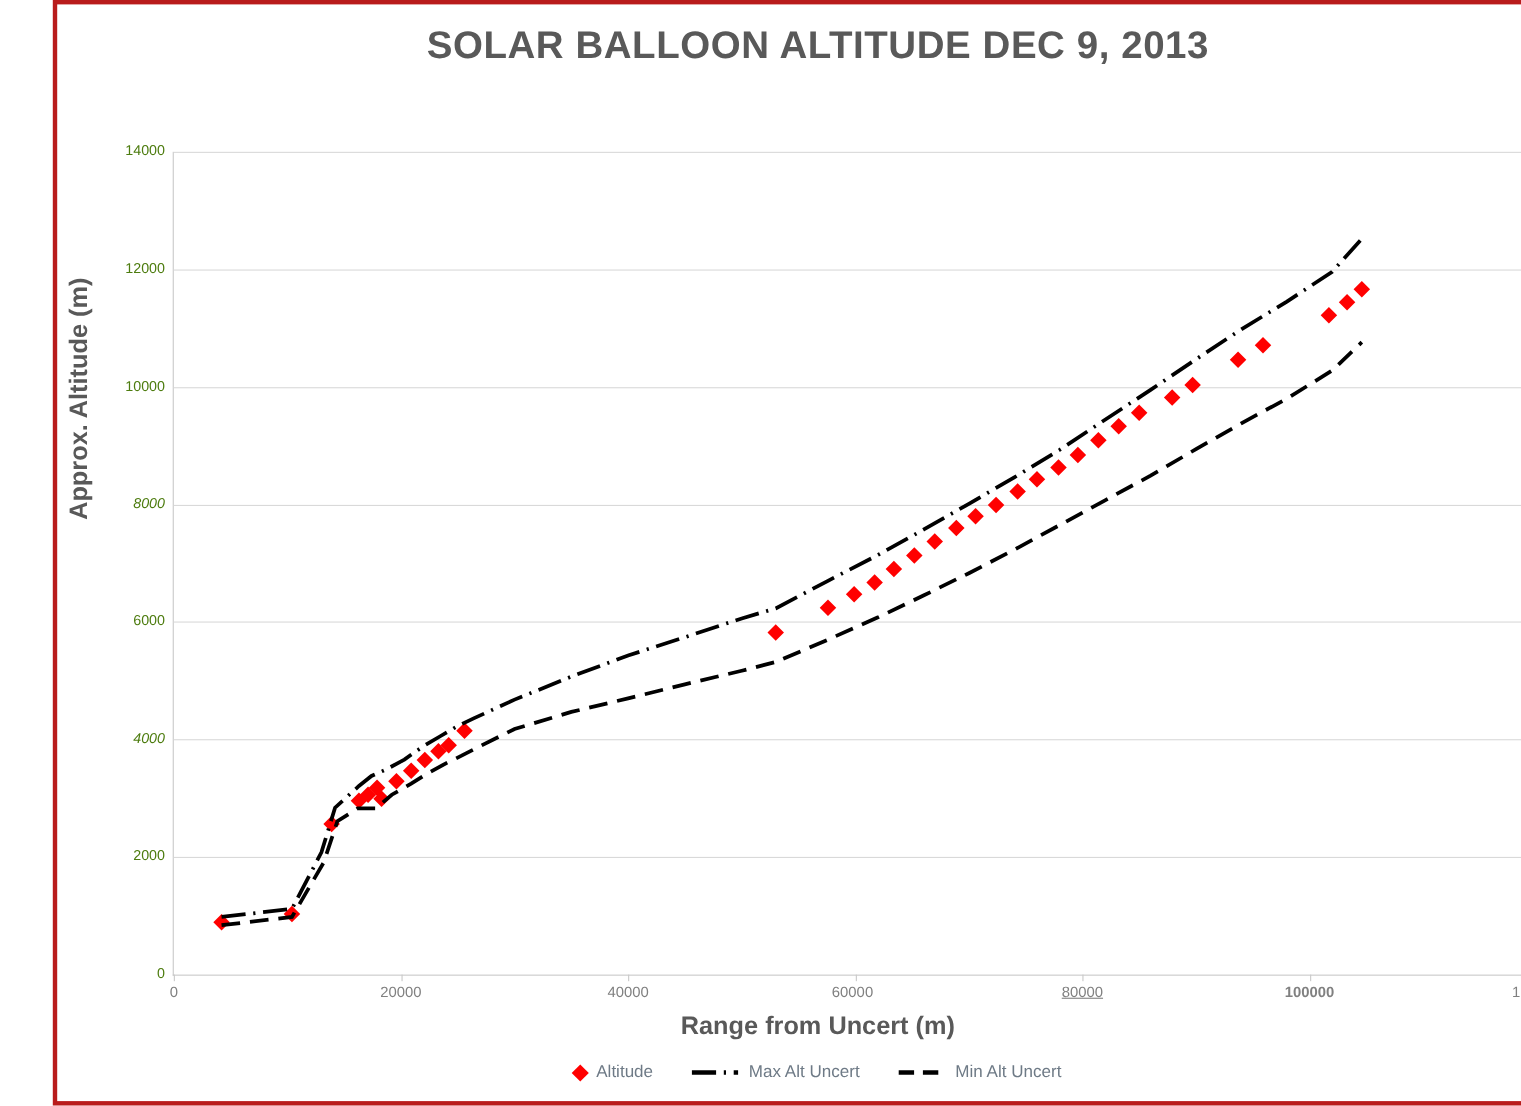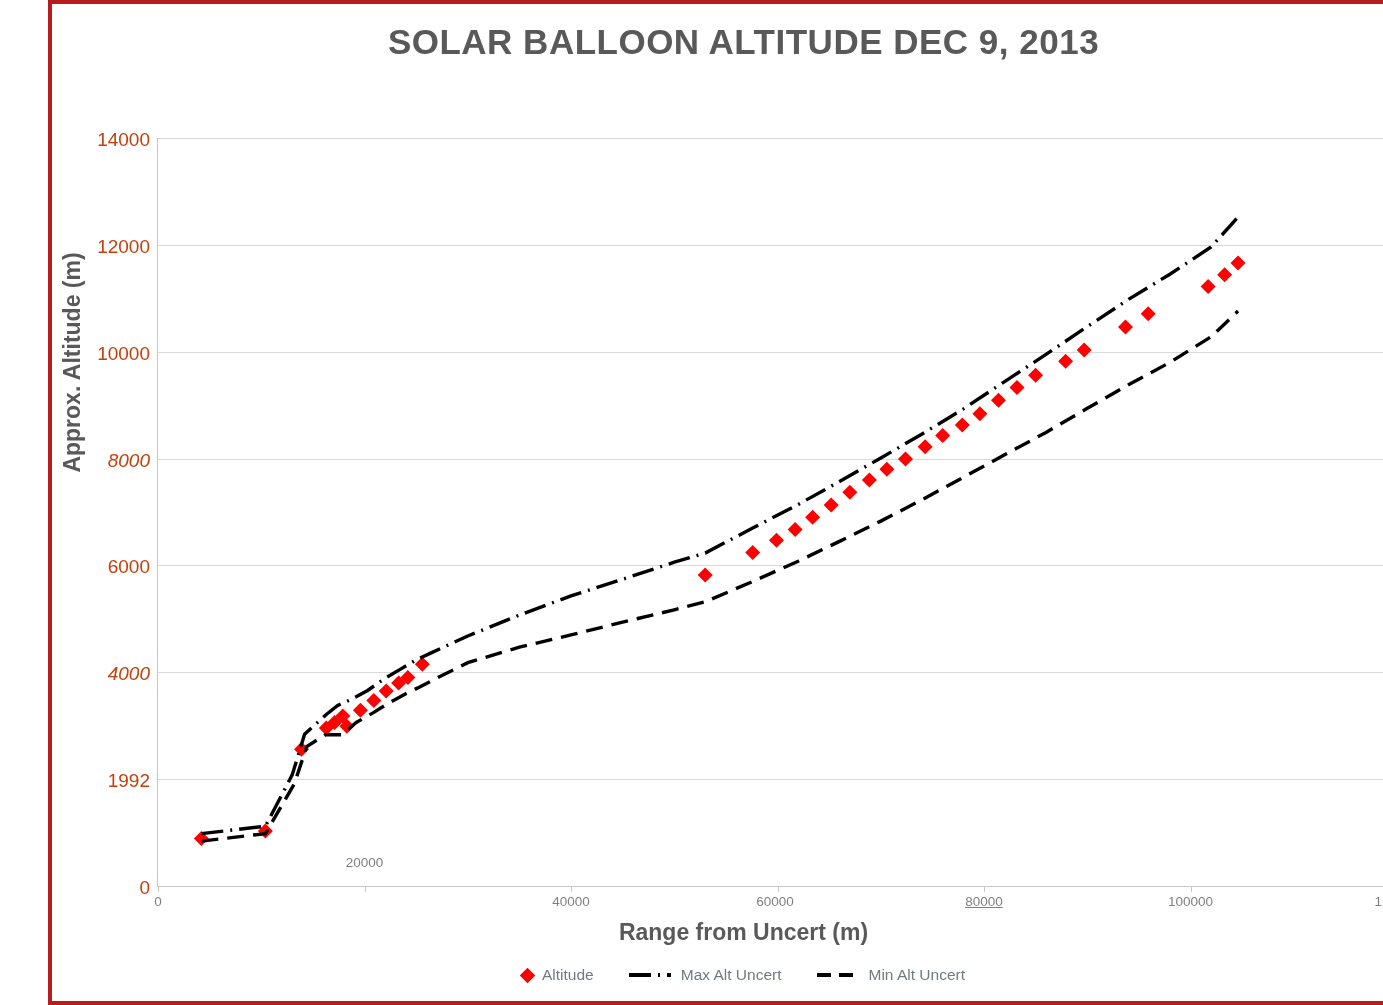--- a/index.html
+++ b/index.html
@@ -37,21 +37,21 @@
   #plot-frame-bottom{
     position:absolute;left:105px;top:882px;width:1241px;height:1px;
     background:#c9c9c9;
   }
   .gridline{
     position:absolute;left:0;width:1239px;height:1px;
     background:#d9d9d9;
   }
   .ytick-label{
     position:absolute;width:70px;text-align:right;
-    font-size:19px;color:#c2410c;white-space:nowrap;
+    font-size:13px;color:#4d7c0f;white-space:nowrap;
   }
   .xtick-label{
     position:absolute;width:120px;text-align:center;
     font-size:13.5px;color:#808080;white-space:nowrap;
   }
   .xtick-mark{
     position:absolute;width:1px;height:6px;background:#c9c9c9;
   }
   #ylabel{
     position:absolute;
@@ -109,40 +109,40 @@
         <div class="gridline" style="top: 427px;"></div>
         <div class="gridline" style="top: 321px;"></div>
         <div class="gridline" style="top: 214px;"></div>
         <div class="gridline" style="top: 107px;"></div>
         <div class="gridline" style="top: 0px;"></div>
       </div>
   </div>
 
   <div id="ytick-labels">
       <div class="ytick-label" style="left: 28px; top: 873px;">0</div>
-      <div class="ytick-label" style="left: 28px; top: 766.143px;">1992</div>
+      <div class="ytick-label" style="left: 28px; top: 766.143px;">2000</div>
       <div class="ytick-label" style="left: 28px; top: 659.286px; font-style: italic;">4000</div>
       <div class="ytick-label" style="left: 28px; top: 552.429px;">6000</div>
       <div class="ytick-label" style="left: 28px; top: 445.571px; font-style: italic;">8000</div>
       <div class="ytick-label" style="left: 28px; top: 338.714px;">10000</div>
       <div class="ytick-label" style="left: 28px; top: 231.857px;">12000</div>
       <div class="ytick-label" style="left: 28px; top: 125px;">14000</div>
     </div>
   <div id="xtick-labels">
       <div class="xtick-label" style="left: 46px; top: 890px;">0</div>
       <div class="xtick-mark" style="left: 106px; top: 882px;"></div>
-      <div class="xtick-label" style="left: 252.5px; top: 851px;">20000</div>
+      <div class="xtick-label" style="left: 252.5px; top: 890px;">20000</div>
       <div class="xtick-mark" style="left: 312.5px; top: 882px;"></div>
       <div class="xtick-label" style="left: 459px; top: 890px;">40000</div>
       <div class="xtick-mark" style="left: 519px; top: 882px;"></div>
       <div class="xtick-label" style="left: 663px; top: 890px;">60000</div>
       <div class="xtick-mark" style="left: 725.5px; top: 882px;"></div>
       <div class="xtick-label" style="left: 872px; top: 890px; text-decoration: underline;">80000</div>
       <div class="xtick-mark" style="left: 932px; top: 882px;"></div>
-      <div class="xtick-label" style="left: 1078.5px; top: 890px;">100000</div>
+      <div class="xtick-label" style="left: 1078.5px; top: 890px; font-weight: bold;">100000</div>
       <div class="xtick-mark" style="left: 1138.5px; top: 882px;"></div>
       <div class="xtick-label" style="left: 1285px; top: 890px;">120000</div>
       <div class="xtick-mark" style="left: 1345px; top: 882px;"></div>
     </div>
 
   <svg id="svg-layer" viewBox="0 0 1239 748" preserveAspectRatio="none">
       <g>
         <polygon points="43.4,692.9 50.9,700.4 43.4,707.9 35.9,700.4" fill="#ff0000"></polygon>
         <polygon points="107.4,685.5 114.9,693.0 107.4,700.5 99.9,693.0" fill="#ff0000"></polygon>
         <polygon points="143.5,603.7 151.0,611.2 143.5,618.7 136.0,611.2" fill="#ff0000"></polygon>

